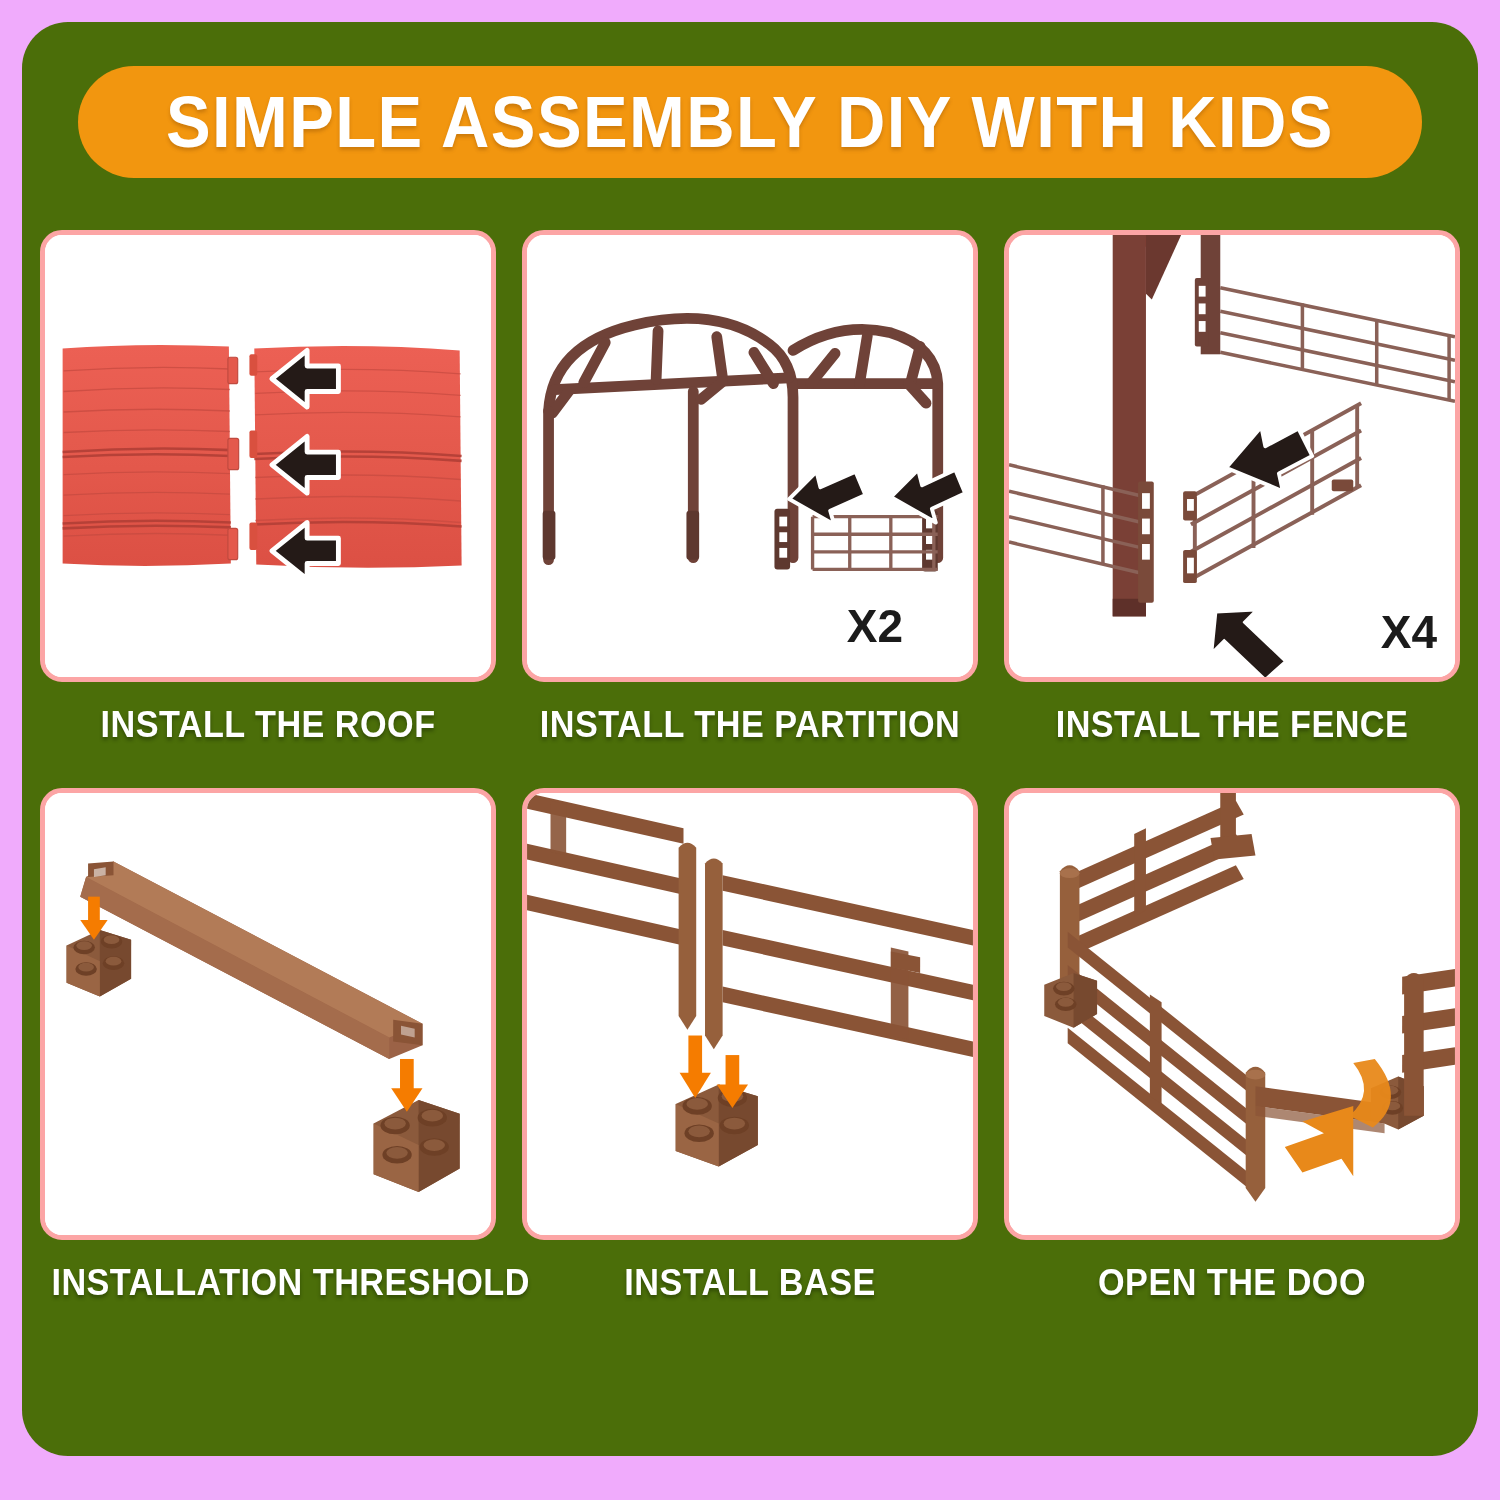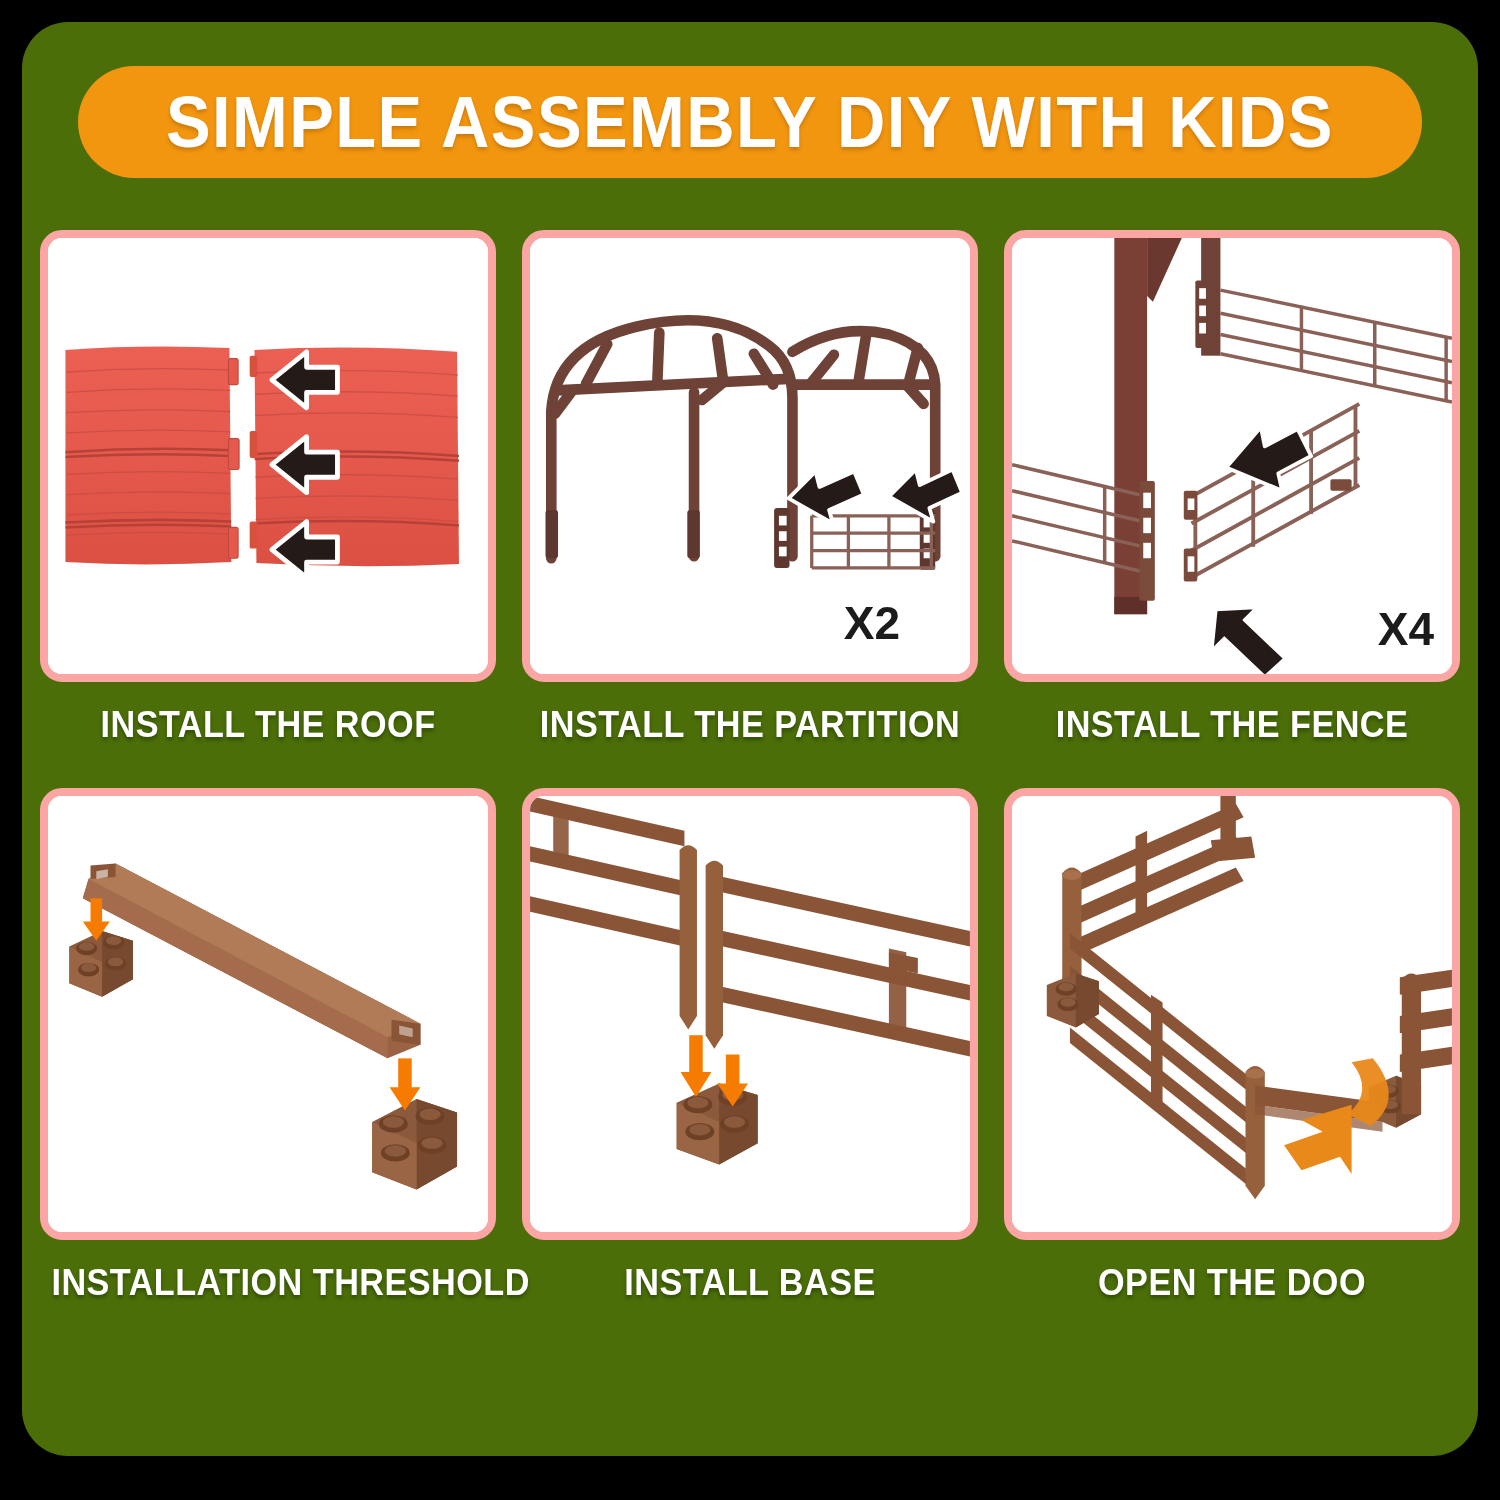--- a/index.html
+++ b/index.html
@@ -8,21 +8,21 @@
     background: #ffffff;
   }
   body {
     font-family: "Liberation Sans", sans-serif;
   }
 
   #poster {
     position: relative;
     width: 1500px;
     height: 1500px;
-    background: #000000;
+    background: #f0abfc;
     box-sizing: border-box;
     overflow: hidden;
   }
 
   
   #board {
     position: absolute;
     left: 22px;
     top: 22px;
     width: 1456px;
@@ -70,21 +70,21 @@
     justify-content: center;
   }
   .cell { width: 456px; }
 
   .photo {
     position: relative;
     width: 456px;
     height: 452px;
     background: #ffffff;
     border-radius: 22px;
-    border: 8px solid #fca5a5;
+    border: 5px solid #fca5a5;
     box-sizing: border-box;
     overflow: hidden;
   }
   .photo svg { display: block; width: 100%; height: 100%; }
 
   .caption {
     margin-top: 22px;
     text-align: center;
     color: #ffffff;
     font-size: 36px;

